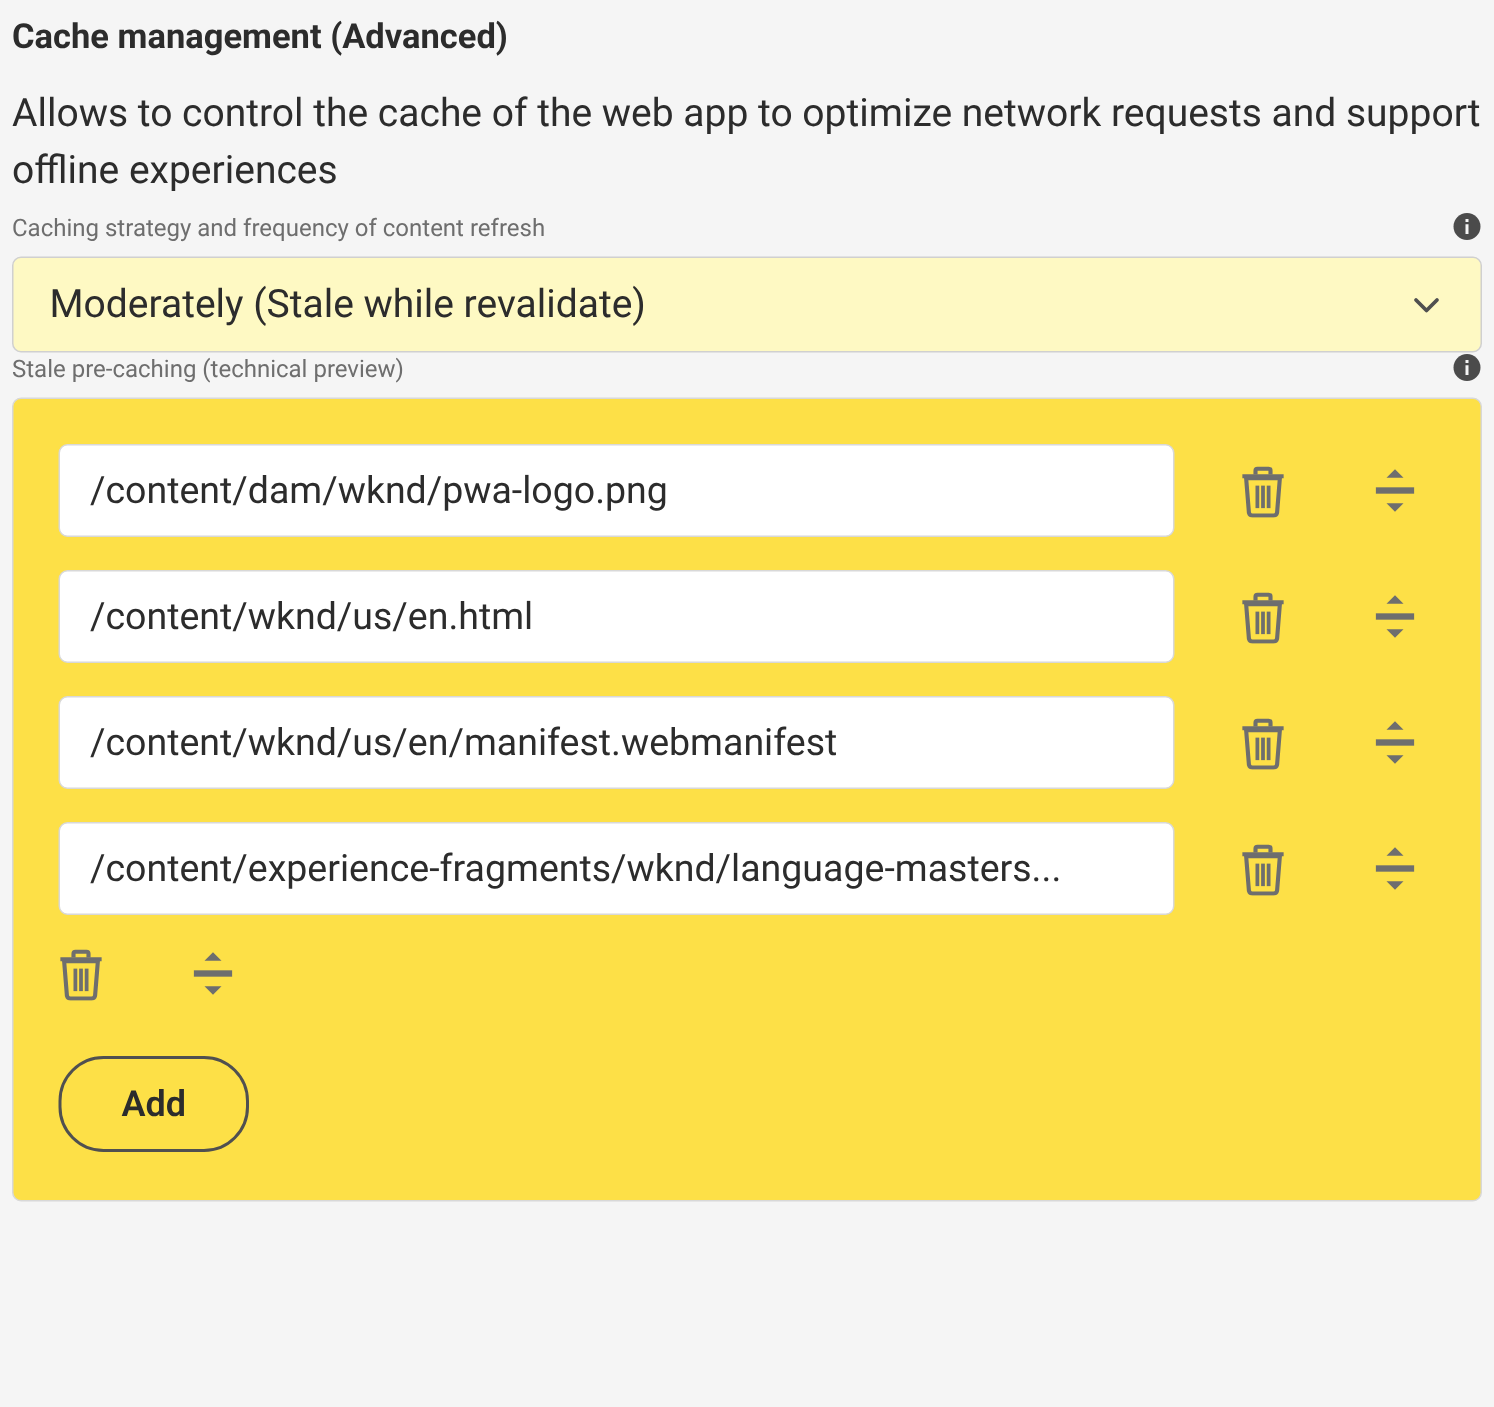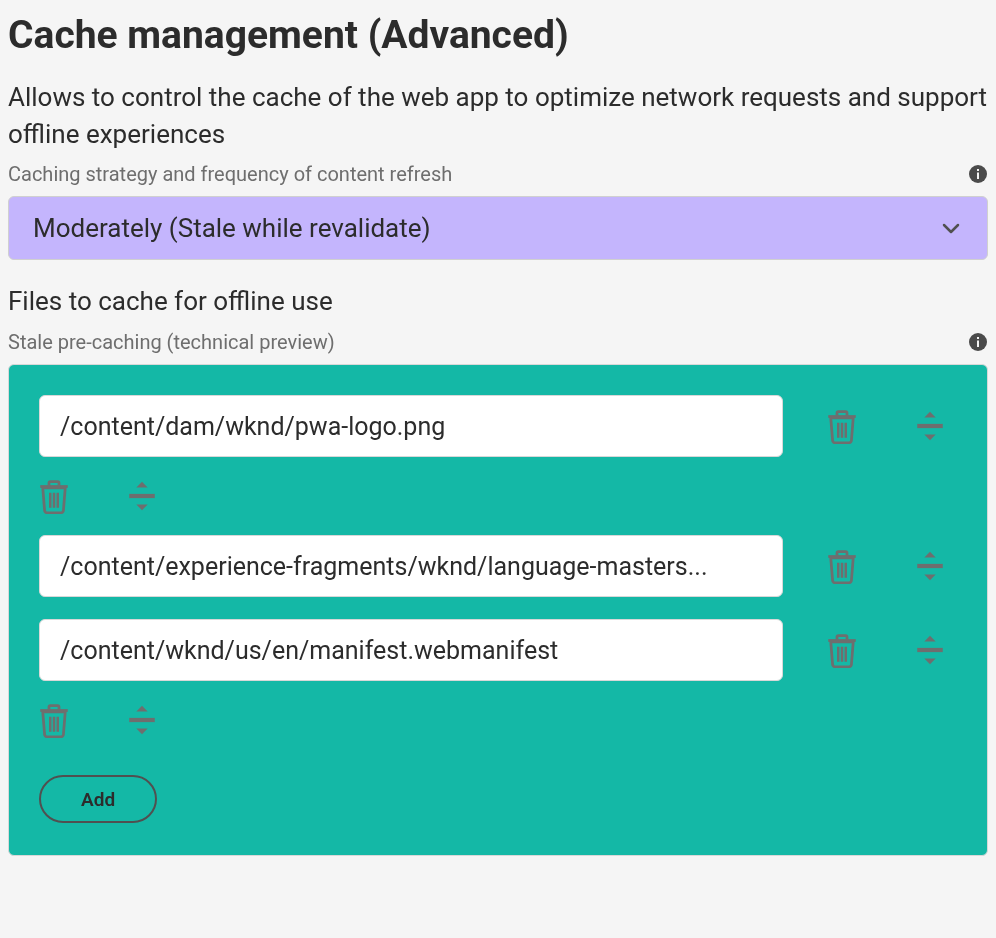--- a/index.html
+++ b/index.html
@@ -9,81 +9,81 @@
     width: 996px;
     height: 938px;
     background: #f5f5f5;
     font-family: -apple-system, BlinkMacSystemFont, "Segoe UI", Roboto, "Helvetica Neue", Arial, sans-serif;
     color: #2c2c2c;
   }
   .page {
     padding: 10px 8px 20px 8px;
   }
   .section-title {
-    font-size: 39px;
+    font-size: 23px;
     font-weight: 700;
     color: #2c2c2c;
     margin: 0 0 18px 0;
     line-height: 1.3;
   }
   .section-desc {
     font-size: 26px;
     font-weight: 400;
     color: #2c2c2c;
     line-height: 1.45;
     margin: 0 0 8px 0;
   }
   .label-row {
     display: flex;
     align-items: center;
     justify-content: space-between;
     margin-bottom: 10px;
   }
   .field-label {
-    font-size: 20px;
+    font-size: 16px;
     color: #6e6e6e;
     font-weight: 400;
   }
   .subsection-label {
     font-size: 26px;
     color: #2c2c2c;
     font-weight: 400;
     margin: 26px 0 14px 0;
   }
   .info-icon {
     width: 20px;
     height: 20px;
     flex: 0 0 auto;
     color: #4b4b4b;
   }
   .dropdown {
     width: 100%;
     height: 64px;
-    background: #c4b5fd;
+    background: #fef9c3;
     border: 1px solid #d0d0d0;
     border-radius: 6px;
     display: flex;
     align-items: center;
     justify-content: space-between;
     padding: 0 24px;
     cursor: pointer;
   }
   .dropdown-text {
     font-size: 26px;
     color: #2c2c2c;
   }
   .chevron {
     width: 24px;
     height: 24px;
     color: #505050;
     flex: 0 0 auto;
   }
   .file-panel {
     width: 100%;
-    background: #14b8a6;
+    background: #fde047;
     border: 1px solid #d8d8d8;
     border-radius: 6px;
     padding: 30px 30px 32px 30px;
   }
   .file-row {
     display: flex;
     align-items: center;
     gap: 44px;
     margin-bottom: 22px;
   }
@@ -113,26 +113,26 @@
     height: 34px;
     color: #6e6e6e;
     cursor: pointer;
   }
   .reorder-icon {
     width: 34px;
     height: 34px;
   }
   .add-button {
     margin-top: 16px;
-    height: 48px;
+    height: 64px;
     padding: 0 40px;
     border: 2px solid #505050;
     border-radius: 30px;
     background: transparent;
-    font-size: 19px;
+    font-size: 24px;
     font-weight: 600;
     color: #2c2c2c;
     cursor: pointer;
     font-family: inherit;
   }
 </style>
 </head>
 <body>
 
 <div class="page">
@@ -154,21 +154,20 @@
 
   <div class="dropdown">
     <span class="dropdown-text">Moderately (Stale while revalidate)</span>
     <span class="chevron">
       <svg viewBox="0 0 24 24" fill="none" stroke="currentColor" stroke-width="2.5" stroke-linecap="round" stroke-linejoin="round">
           <polyline points="5 9 12 16 19 9"></polyline>
         </svg>
     </span>
   </div>
 
-  <p class="subsection-label">Files to cache for offline use</p>
 
   <div class="label-row">
     <span class="field-label">Stale pre-caching (technical preview)</span>
     <span class="info-icon">
       <svg viewBox="0 0 20 20" fill="currentColor">
           <circle cx="10" cy="10" r="9"></circle>
           <rect x="9" y="8.5" width="2" height="6.5" fill="#f5f5f5"></rect>
           <rect x="9" y="5" width="2" height="2" fill="#f5f5f5"></rect>
         </svg>
     </span>
@@ -193,20 +192,44 @@
           <svg viewBox="0 0 24 24" fill="currentColor">
               <path d="M12 2l-4 4h8l-4-4z"></path>
               <rect x="3" y="10.5" width="18" height="3"></rect>
               <path d="M12 22l4-4H8l4 4z"></path>
             </svg>
         </span>
       </div>
     </div>
 
     <div class="file-row">
+      <input class="file-input" value="/content/wknd/us/en.html" style="">
+      <div class="row-actions">
+        <span class="trash-icon">
+          <svg viewBox="0 0 24 28" fill="currentColor">
+              <path d="M3 7h18l-1.5 18.5a2 2 0 0 1-2 1.5H6.5a2 2 0 0 1-2-1.5L3 7z" fill="none" stroke="currentColor" stroke-width="2.2"></path>
+              <rect x="8" y="11" width="2" height="12"></rect>
+              <rect x="11" y="11" width="2" height="12"></rect>
+              <rect x="14" y="11" width="2" height="12"></rect>
+              <path d="M1 6h22" stroke="currentColor" stroke-width="2.2"></path>
+              <path d="M8 5V3a1 1 0 0 1 1-1h6a1 1 0 0 1 1 1v2" fill="none" stroke="currentColor" stroke-width="2.2"></path>
+            </svg>
+        </span>
+        <span class="reorder-icon">
+          <svg viewBox="0 0 24 24" fill="currentColor">
+              <path d="M12 2l-4 4h8l-4-4z"></path>
+              <rect x="3" y="10.5" width="18" height="3"></rect>
+              <path d="M12 22l4-4H8l4 4z"></path>
+            </svg>
+        </span>
+      </div>
+    </div>
+
+    <div class="file-row">
+      <input class="file-input" value="/content/wknd/us/en/manifest.webmanifest" style="">
       <div class="row-actions">
         <span class="trash-icon">
           <svg viewBox="0 0 24 28" fill="currentColor">
               <path d="M3 7h18l-1.5 18.5a2 2 0 0 1-2 1.5H6.5a2 2 0 0 1-2-1.5L3 7z" fill="none" stroke="currentColor" stroke-width="2.2"></path>
               <rect x="8" y="11" width="2" height="12"></rect>
               <rect x="11" y="11" width="2" height="12"></rect>
               <rect x="14" y="11" width="2" height="12"></rect>
               <path d="M1 6h22" stroke="currentColor" stroke-width="2.2"></path>
               <path d="M8 5V3a1 1 0 0 1 1-1h6a1 1 0 0 1 1 1v2" fill="none" stroke="currentColor" stroke-width="2.2"></path>
             </svg>
@@ -238,43 +261,20 @@
           <svg viewBox="0 0 24 24" fill="currentColor">
               <path d="M12 2l-4 4h8l-4-4z"></path>
               <rect x="3" y="10.5" width="18" height="3"></rect>
               <path d="M12 22l4-4H8l4 4z"></path>
             </svg>
         </span>
       </div>
     </div>
 
     <div class="file-row">
-      <input class="file-input" value="/content/wknd/us/en/manifest.webmanifest" style="">
-      <div class="row-actions">
-        <span class="trash-icon">
-          <svg viewBox="0 0 24 28" fill="currentColor">
-              <path d="M3 7h18l-1.5 18.5a2 2 0 0 1-2 1.5H6.5a2 2 0 0 1-2-1.5L3 7z" fill="none" stroke="currentColor" stroke-width="2.2"></path>
-              <rect x="8" y="11" width="2" height="12"></rect>
-              <rect x="11" y="11" width="2" height="12"></rect>
-              <rect x="14" y="11" width="2" height="12"></rect>
-              <path d="M1 6h22" stroke="currentColor" stroke-width="2.2"></path>
-              <path d="M8 5V3a1 1 0 0 1 1-1h6a1 1 0 0 1 1 1v2" fill="none" stroke="currentColor" stroke-width="2.2"></path>
-            </svg>
-        </span>
-        <span class="reorder-icon">
-          <svg viewBox="0 0 24 24" fill="currentColor">
-              <path d="M12 2l-4 4h8l-4-4z"></path>
-              <rect x="3" y="10.5" width="18" height="3"></rect>
-              <path d="M12 22l4-4H8l4 4z"></path>
-            </svg>
-        </span>
-      </div>
-    </div>
-
-    <div class="file-row">
       <div class="row-actions">
         <span class="trash-icon">
           <svg viewBox="0 0 24 28" fill="currentColor">
               <path d="M3 7h18l-1.5 18.5a2 2 0 0 1-2 1.5H6.5a2 2 0 0 1-2-1.5L3 7z" fill="none" stroke="currentColor" stroke-width="2.2"></path>
               <rect x="8" y="11" width="2" height="12"></rect>
               <rect x="11" y="11" width="2" height="12"></rect>
               <rect x="14" y="11" width="2" height="12"></rect>
               <path d="M1 6h22" stroke="currentColor" stroke-width="2.2"></path>
               <path d="M8 5V3a1 1 0 0 1 1-1h6a1 1 0 0 1 1 1v2" fill="none" stroke="currentColor" stroke-width="2.2"></path>
             </svg>

